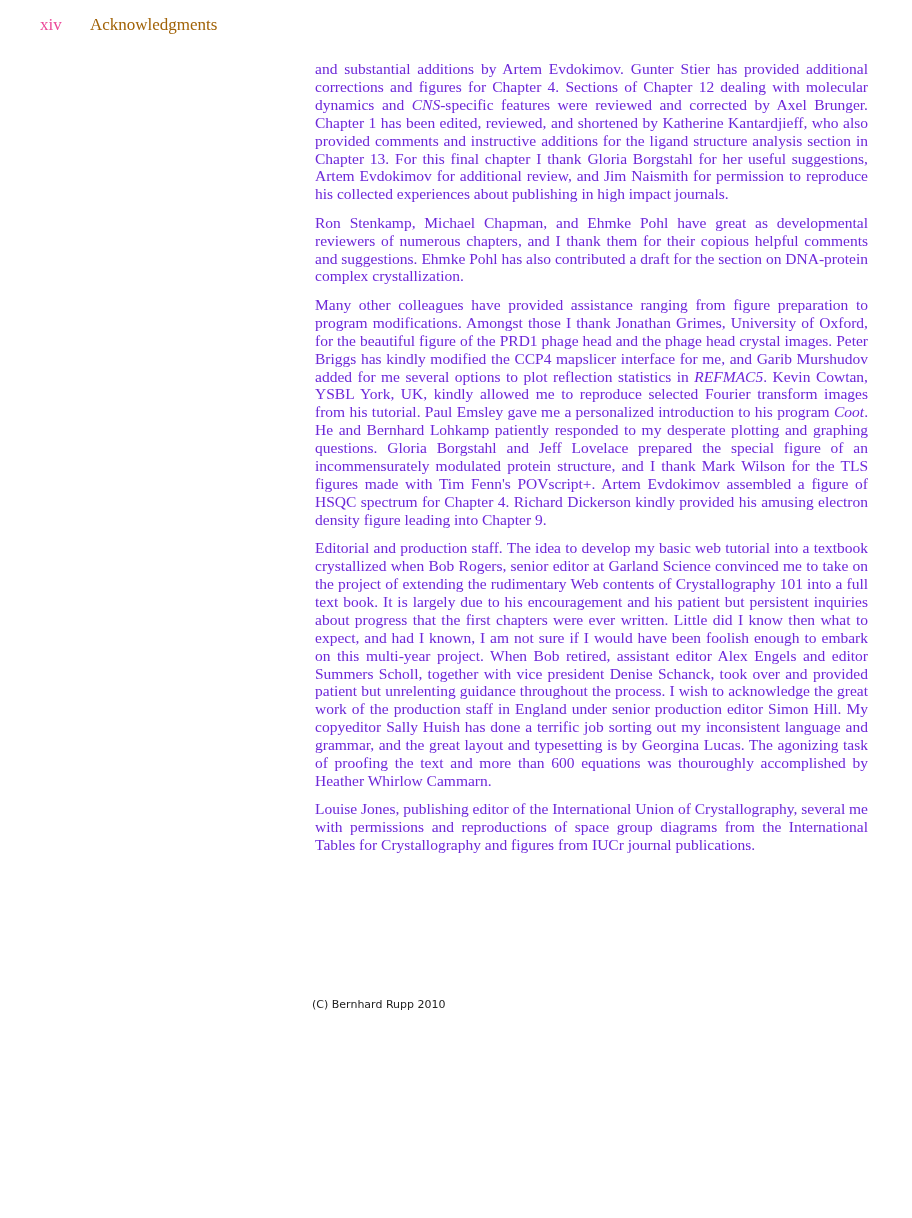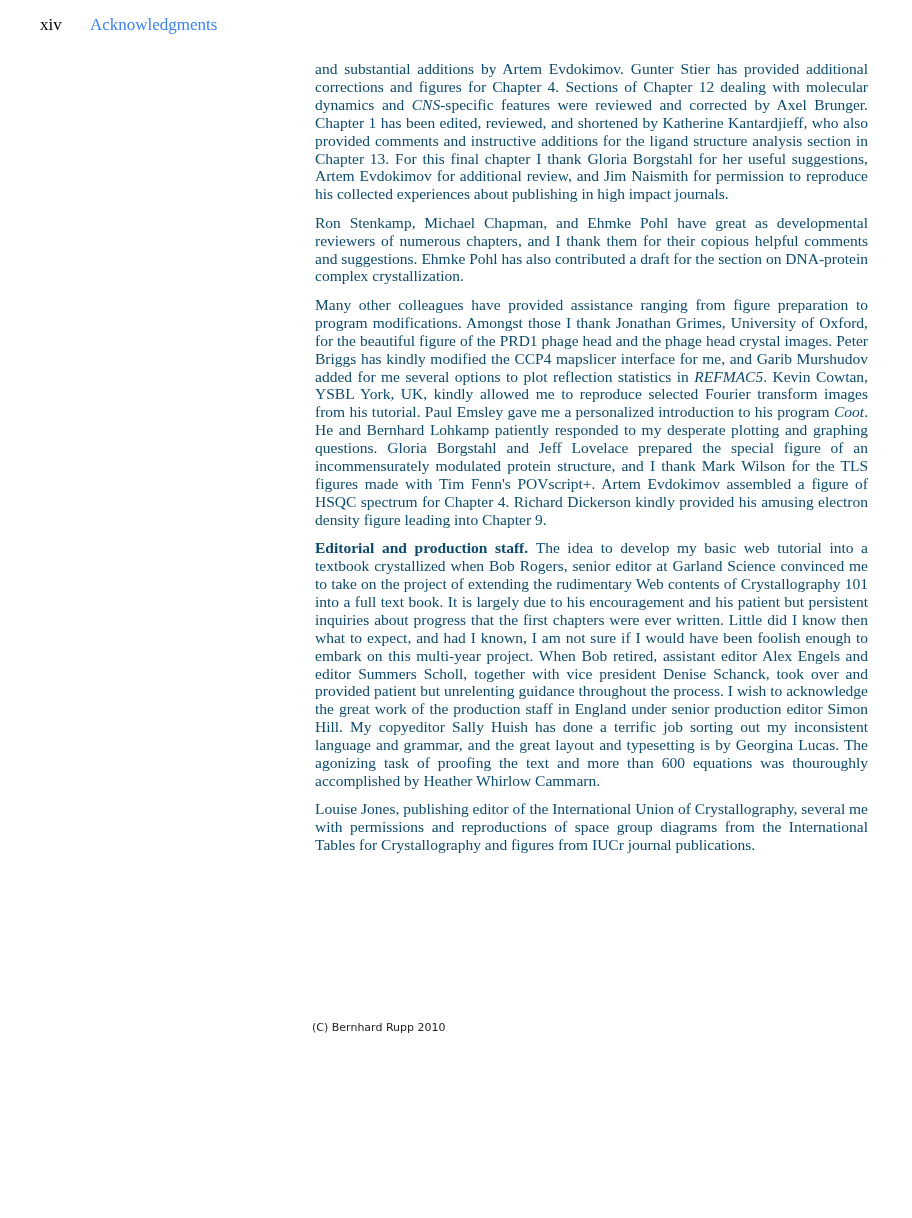--- a/index.html
+++ b/index.html
@@ -17,62 +17,62 @@
   }
   .running-head {
     position: absolute;
     top: 15px;
     left: 40px;
     width: 830px;
     font-size: 17px;
     line-height: 20px;
   }
   .page-number {
-    color: #000000;
+    color: #ec4899;
     display: inline-block;
   }
   .chapter-title {
     display: inline-block;
     margin-left: 24px;
     color: #1a70b8;
   }
   .content {
     position: absolute;
     left: 315px;
     top: 60px;
     width: 553px;
   }
   .content p {
     margin: 0 0 10.5px 0;
     font-size: 15.5px;
     line-height: 17.9px;
-    color: #0c4a6e;
+    color: #6d28d9;
     text-align: justify;
     hyphens: auto;
     -webkit-hyphens: auto;
   }
-  .seg-bold { font-weight: bold; }
+  .seg-bold { font-weight: normal; }
   .seg-italic { font-style: italic; }
   .copyright {
     position: absolute;
     left: 312px;
-    top: 1021px;
+    top: 998px;
     font-family: "DejaVu Sans", sans-serif;
     font-size: 11px;
     color: #222222;
   }
 </style>
 </head>
 <body style="background: rgb(255, 255, 255);">
 
 <div class="page">
 
   <div class="running-head">
     <span class="page-number">xiv</span>
-    <span class="chapter-title" style="color: #3b82f6;">Acknowledgments</span>
+    <span class="chapter-title" style="color: #a16207;">Acknowledgments</span>
   </div>
 
   <div class="content" id="content-col">
       <p><span>and substantial additions by Artem Evdokimov. Gunter Stier has provided additional corrections and figures for Chapter 4. Sections of Chapter 12 dealing with molecular dynamics and </span><span class="seg-italic">CNS</span><span>-specific features were reviewed and corrected by Axel Brunger. Chapter 1 has been edited, reviewed, and shortened by Katherine Kantardjieff, who also provided comments and instructive additions for the ligand structure analysis section in Chapter 13. For this final chapter I thank Gloria Borgstahl for her useful suggestions, Artem Evdokimov for additional review, and Jim Naismith for permission to reproduce his collected experiences about publishing in high impact journals.</span></p>
       <p><span>Ron Stenkamp, Michael Chapman, and Ehmke Pohl have great as developmental reviewers of numerous chapters, and I thank them for their copious helpful comments and suggestions. Ehmke Pohl has also contributed a draft for the section on DNA-protein complex crystallization.</span></p>
       <p><span>Many other colleagues have provided assistance ranging from figure preparation to program modifications. Amongst those I thank Jonathan Grimes, University of Oxford, for the beautiful figure of the PRD1 phage head and the phage head crystal images. Peter Briggs has kindly modified the CCP4 mapslicer interface for me, and Garib Murshudov added for me several options to plot reflection statistics in </span><span class="seg-italic">REFMAC5</span><span>. Kevin Cowtan, YSBL York, UK, kindly allowed me to reproduce selected Fourier transform images from his tutorial. Paul Emsley gave me a personalized introduction to his program </span><span class="seg-italic">Coot</span><span>. He and Bernhard Lohkamp patiently responded to my desperate plotting and graphing questions. Gloria Borgstahl and Jeff Lovelace prepared the special figure of an incommensurately modulated protein structure, and I thank Mark Wilson for the TLS figures made with Tim Fenn's POVscript+. Artem Evdokimov assembled a figure of HSQC spectrum for Chapter 4. Richard Dickerson kindly provided his amusing electron density figure leading into Chapter 9.</span></p>
       <p><span class="seg-bold">Editorial and production staff. </span><span>The idea to develop my basic web tutorial into a textbook crystallized when Bob Rogers, senior editor at Garland Science convinced me to take on the project of extending the rudimentary Web contents of Crystallography 101 into a full text book. It is largely due to his encouragement and his patient but persistent inquiries about progress that the first chapters were ever written. Little did I know then what to expect, and had I known, I am not sure if I would have been foolish enough to embark on this multi-year project. When Bob retired, assistant editor Alex Engels and editor Summers Scholl, together with vice president Denise Schanck, took over and provided patient but unrelenting guidance throughout the process. I wish to acknowledge the great work of the production staff in England under senior production editor Simon Hill. My copyeditor Sally Huish has done a terrific job sorting out my inconsistent language and grammar, and the great layout and typesetting is by Georgina Lucas. The agonizing task of proofing the text and more than 600 equations was thouroughly accomplished by Heather Whirlow Cammarn.</span></p>
       <p><span>Louise Jones, publishing editor of the International Union of Crystallography, several me with permissions and reproductions of space group diagrams from the International Tables for Crystallography and figures from IUCr journal publications.</span></p>
     </div>
 

